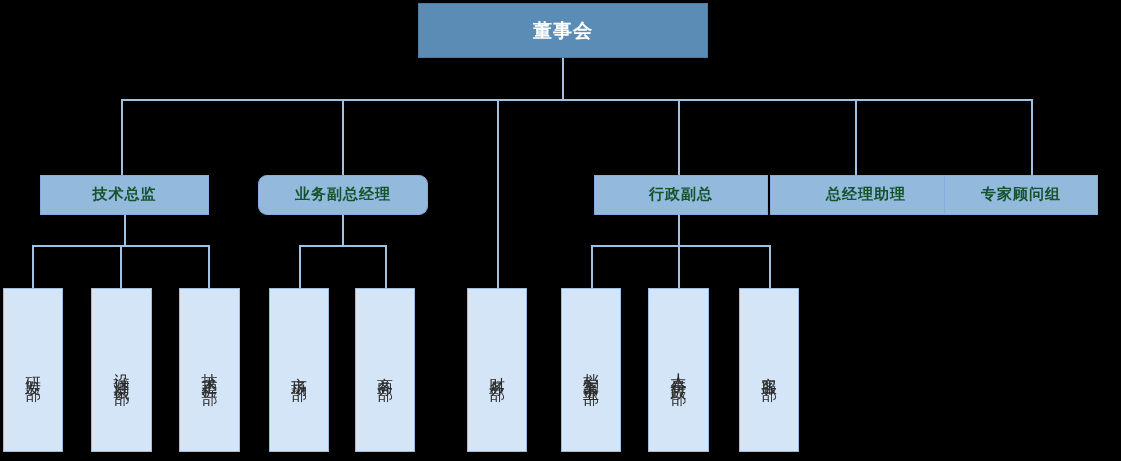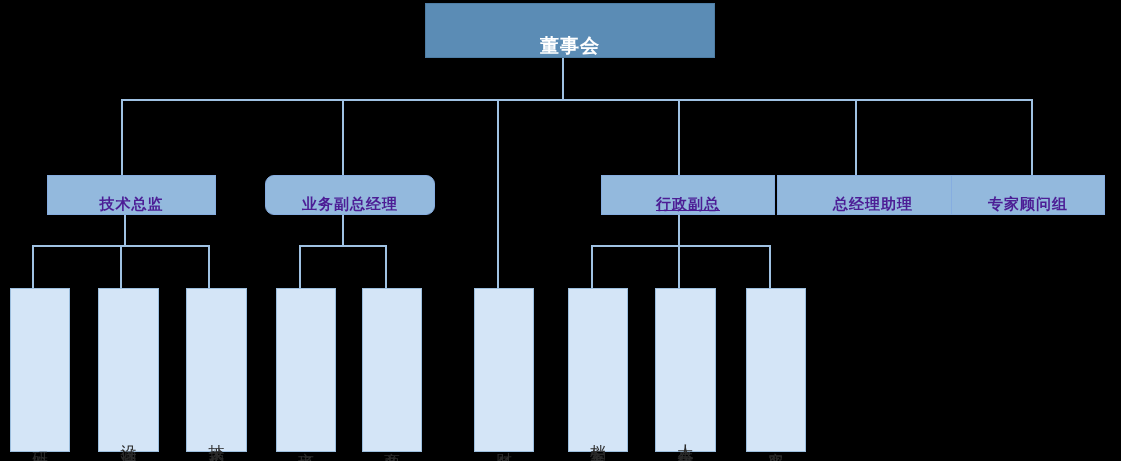--- a/index.html
+++ b/index.html
@@ -22,40 +22,39 @@
     background: #9fc1e2;
   }
   .conn.v { width: 2px; }
   .conn.h { height: 2px; }
 
   
   .node {
     position: absolute;
     box-sizing: border-box;
     display: flex;
-    align-items: flex-end;
+    align-items: center;
     justify-content: center;
     text-align: center;
     line-height: 1.28;
-    margin-left: 7px;
   }
 
   .node.root {
     background: #5b8cb5;
     border: 1px solid #4e7da4;
     color: #ffffff;
     font-weight: bold;
     font-size: 19px;
     letter-spacing: 1px;
   }
 
   .node.mid {
     background: #93b9dd;
     border: 1px solid #86ade0;
-    color: #4c1d95;
+    color: #14532d;
     font-weight: bold;
     font-size: 15px;
     letter-spacing: 1px;
   }
 
   .node.leaf {
     background: #d4e5f7;
     border: 1px solid #9cbede;
     color: #2b2b2b;
     font-weight: normal;
@@ -91,21 +90,21 @@
   <div class="conn v" style="left:497px; top:99px; height:190px;"></div>
 
   <div class="node mid" style="left:40px; top:175px; width:169px; height:40px;">
     <span>技术总监</span>
   </div>
 
   <div class="node mid" style="left:258px; top:175px; width:170px; height:40px;border-radius:9px;">
     <span>业务副总经理</span>
   </div>
 
-  <div class="node mid" style="left:594px; top:175px; width:174px; height:40px;text-decoration:underline;">
+  <div class="node mid" style="left:594px; top:175px; width:174px; height:40px;">
     <span>行政副总</span>
   </div>
 
   <div class="node mid" style="left:770px; top:175px; width:192px; height:40px;">
     <span>总经理助理</span>
   </div>
 
   <div class="node mid" style="left:944px; top:175px; width:154px; height:40px;">
     <span>专家顾问组</span>
   </div>

